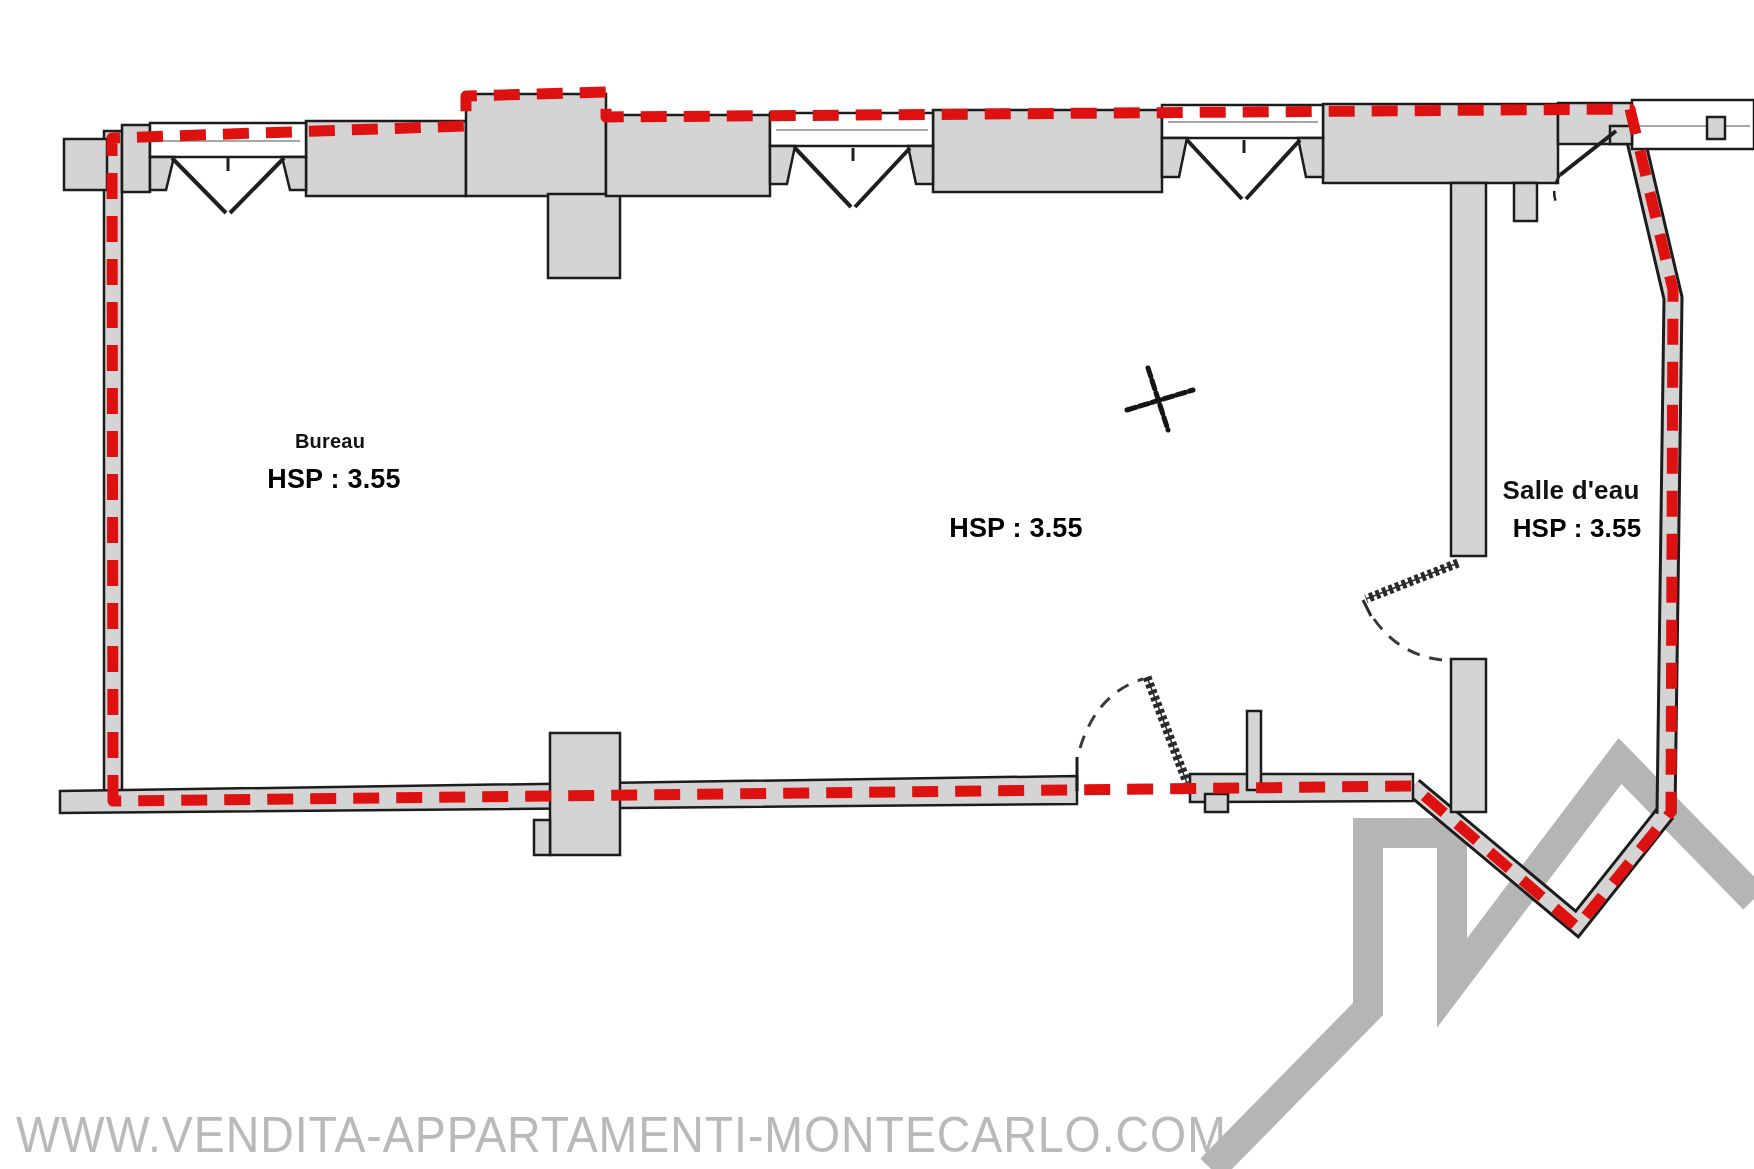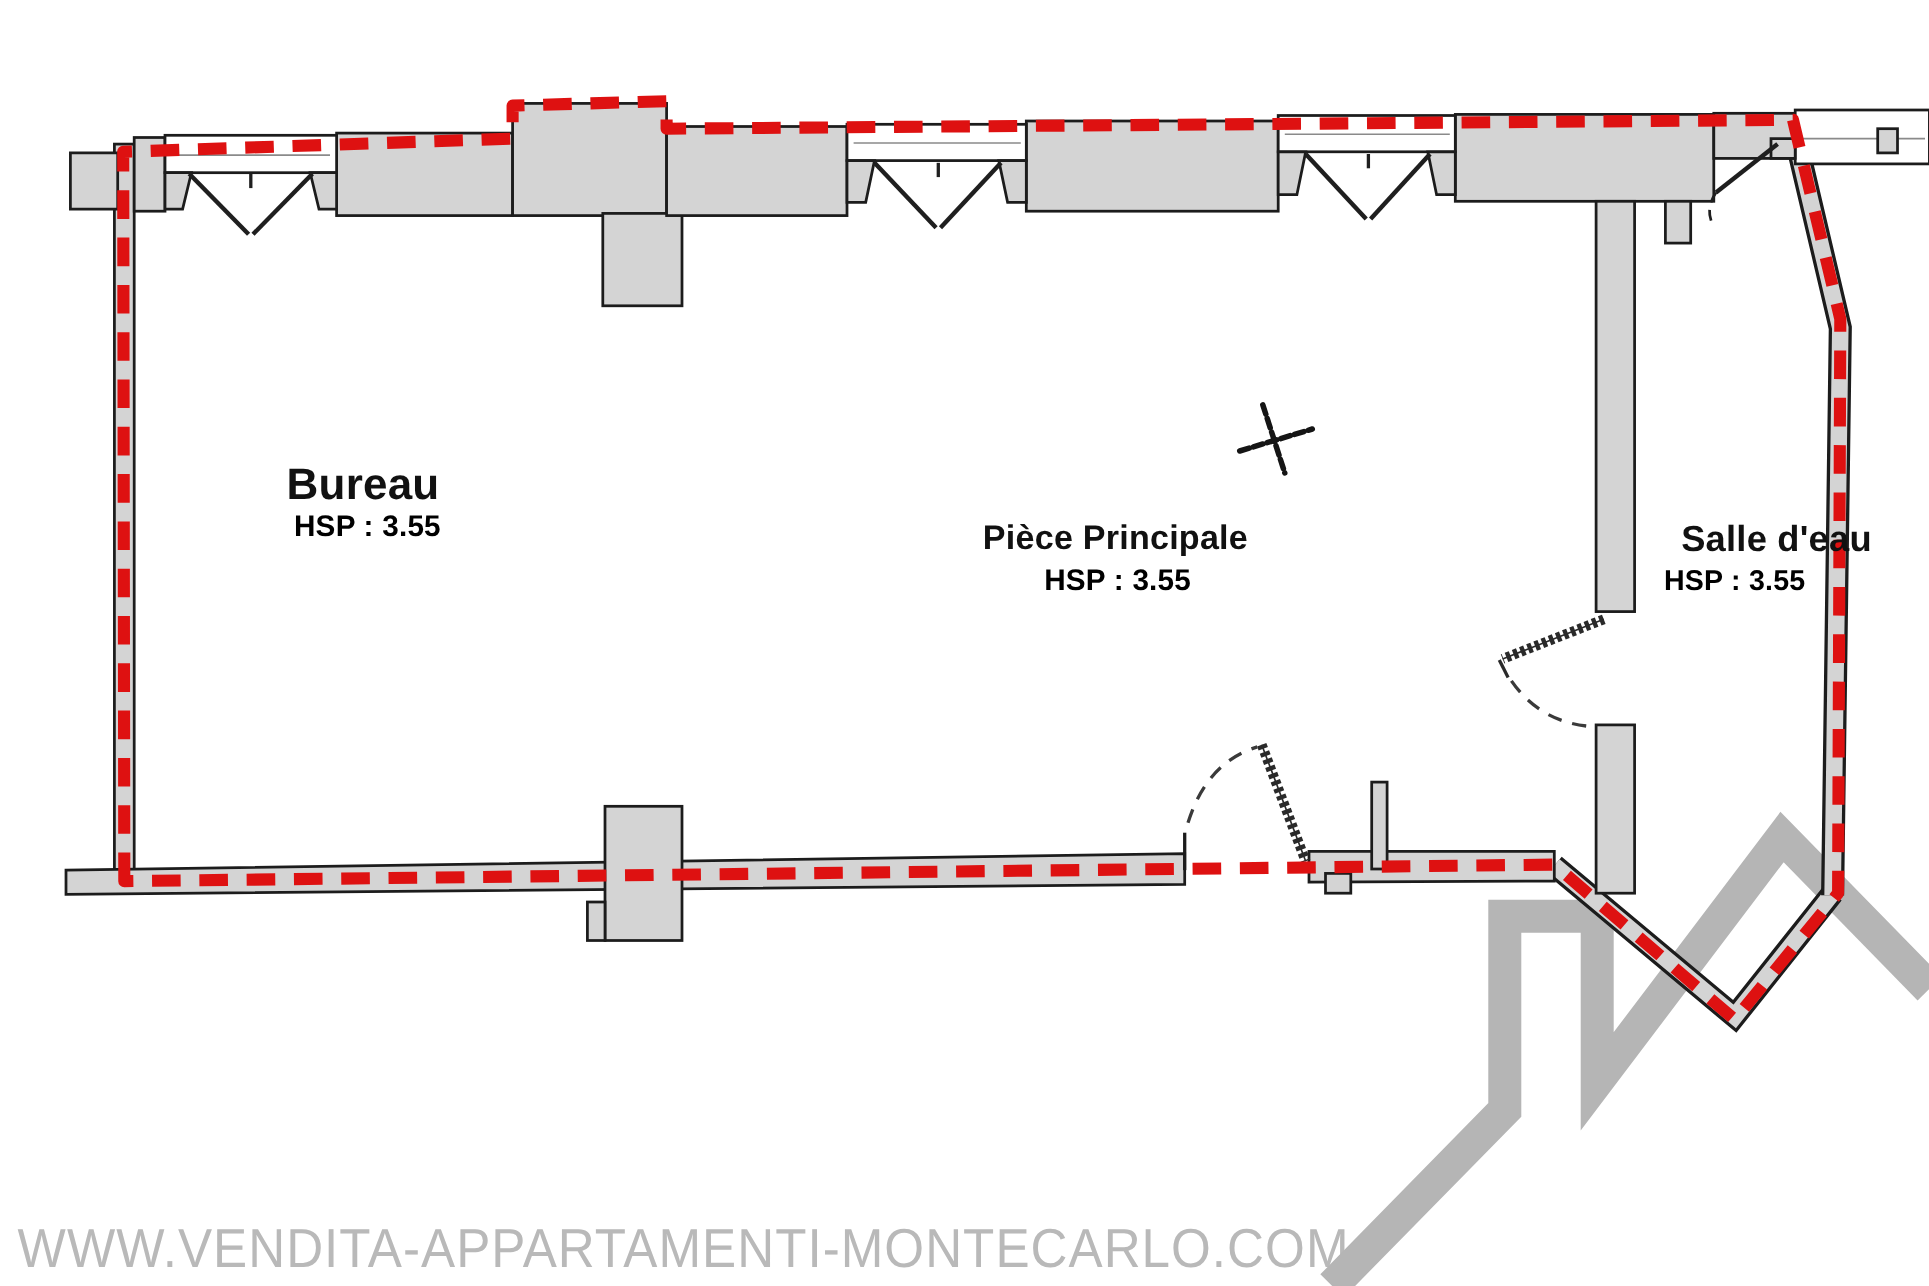--- a/index.html
+++ b/index.html
@@ -13,23 +13,23 @@
   .plan-svg{position:absolute;left:0;top:0;z-index:2;}
   .label{
     position:absolute;
     transform:translate(-50%,-50%);
     white-space:nowrap;
     z-index:3;
     font-weight:bold;
     color:#111;
     letter-spacing:0.2px;
   }
-  .room-name{font-size:40px;}
+  .room-name{font-size:20px;}
   .room-name.piece{font-size:31px;}
-  .room-name.salle{font-size:33px;margin-left:44px;}
+  .room-name.salle{font-size:26px;}
   .hsp{font-size:27px;color:#000000;}
   .hsp.salle-hsp{font-size:26px;}
   .watermark{
     position:absolute;
     left:16px;top:1106px;
     z-index:1;
     font-size:50px;
     font-weight:400;
     color:#b9b9b9;
     letter-spacing:1px;
@@ -156,19 +156,18 @@
     </g>
 
     <g>
       <path d="M 113 801 L 112 138 L 466 126 L 466 96 L 606 92 L 606 117 L 1630 109 L 1673 290 L 1671 812 L 1577 927 L 1413 786 Z" fill="none" stroke="#de1111" stroke-width="11" stroke-dasharray="26 17" stroke-linejoin="round"></path>
     </g>
   </svg>
 
   <div class="label room-name" style="left:330px;top:441px;">Bureau</div>
   <div class="label hsp" style="left:334px;top:479px;">HSP : 3.55</div>
 
-  <div class="label room-name piece" style="left:1014px;top:489px;">Pièce Principale</div>
   <div class="label hsp" style="left:1016px;top:528px;">HSP : 3.55</div>
 
   <div class="label room-name salle" style="left:1571px;top:490px;">Salle d'eau</div>
   <div class="label hsp salle-hsp" style="left:1577px;top:528px;">HSP : 3.55</div>
 
 </div>
 
 </body></html>

